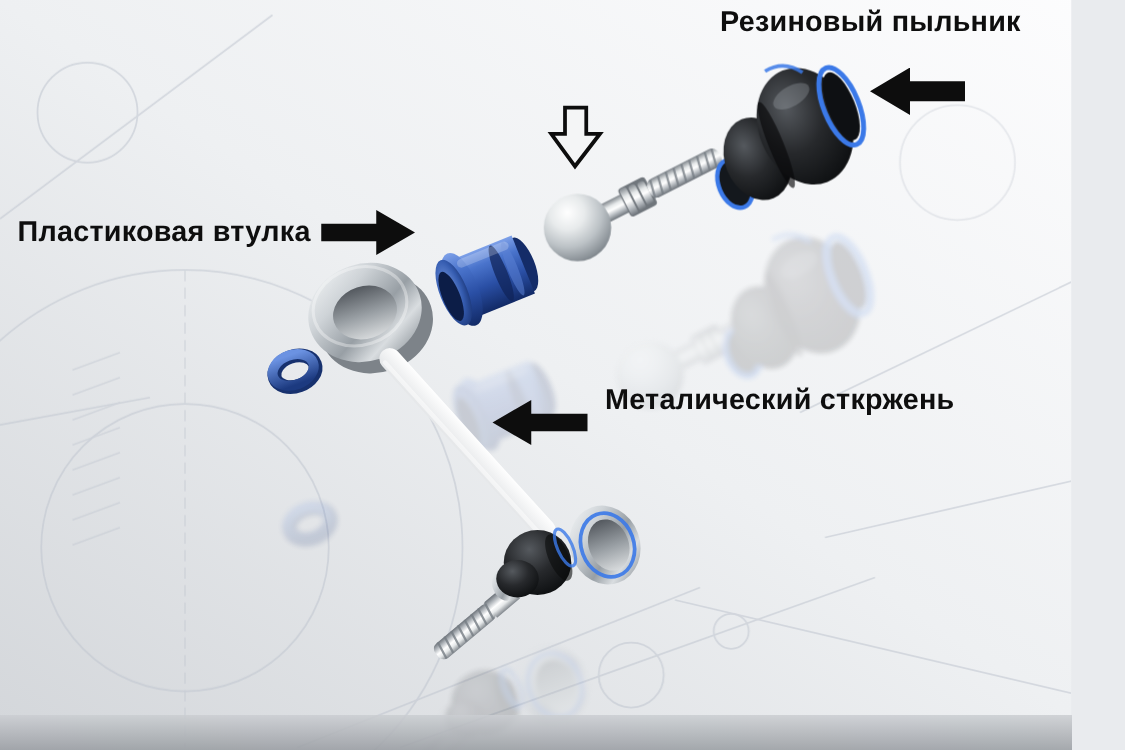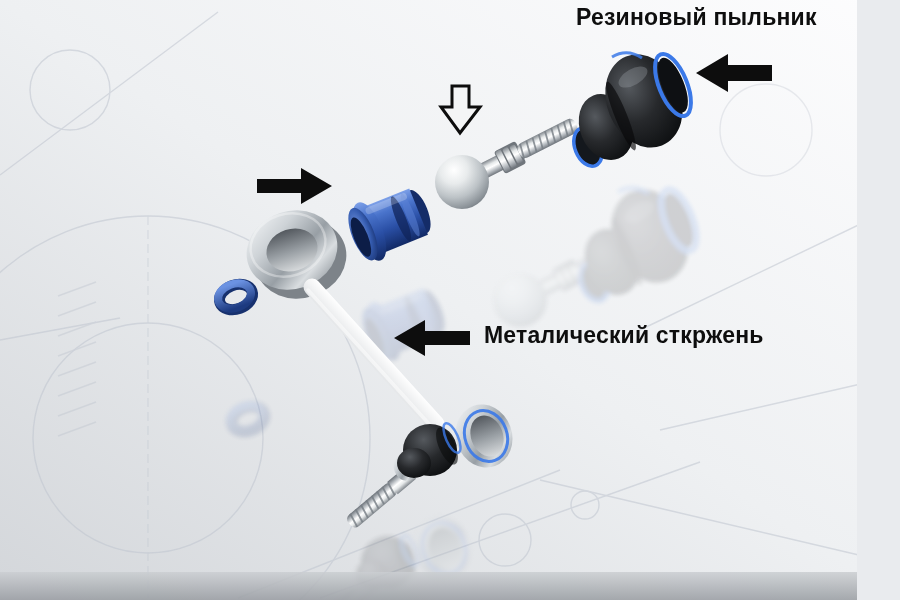--- a/index.html
+++ b/index.html
@@ -16,21 +16,21 @@
     position: absolute;
     font-weight: 700;
     font-size: 23px;
     color: #0e0e0e;
     white-space: nowrap;
     letter-spacing: 0.2px;
   }
   #lbl-boot    { left: 576px; top: 4px; }
   #lbl-joint   { left: 412px; top: 46px; }
   #lbl-bushing { left: 14px;  top: 172px; }
-  #lbl-rod     { left: 484px; top: 322px; }
+  #lbl-rod     { left: 484px; top: 306px; }
 </style>
 </head>
 <body>
 
 <div class="stage">
 
   <svg width="900" height="600" viewBox="0 0 900 600" xmlns="http://www.w3.org/2000/svg">
     <defs>
       <linearGradient id="bgGrad" x1="1" y1="0" x2="0" y2="1">
         <stop offset="0" stop-color="#fdfdfe"></stop>
@@ -233,15 +233,16 @@
 
     <g fill="#0d0d0d">
       <path d="M696,73 L728,54 L728,65 L772,65 L772,81 L728,81 L728,92 Z"></path>
       <path d="M452,86 L469,86 L469,107 L480,107 L460,133 L441,107 L452,107 Z" fill="#f4f5f6" stroke="#0d0d0d" stroke-width="3" stroke-linejoin="miter"></path>
       <path d="M332,186 L301,168 L301,179 L257,179 L257,193 L301,193 L301,204 Z"></path>
       <path d="M394,338 L425,320 L425,331 L470,331 L470,345 L425,345 L425,356 Z"></path>
     </g>
   </svg>
 
   <div class="label" id="lbl-boot">Резиновый пыльник</div>
+  <div class="label" id="lbl-bushing">Пластиковая втулка</div>
   <div class="label" id="lbl-rod">Металический сткржень</div>
 
 </div>
 
 </body></html>

